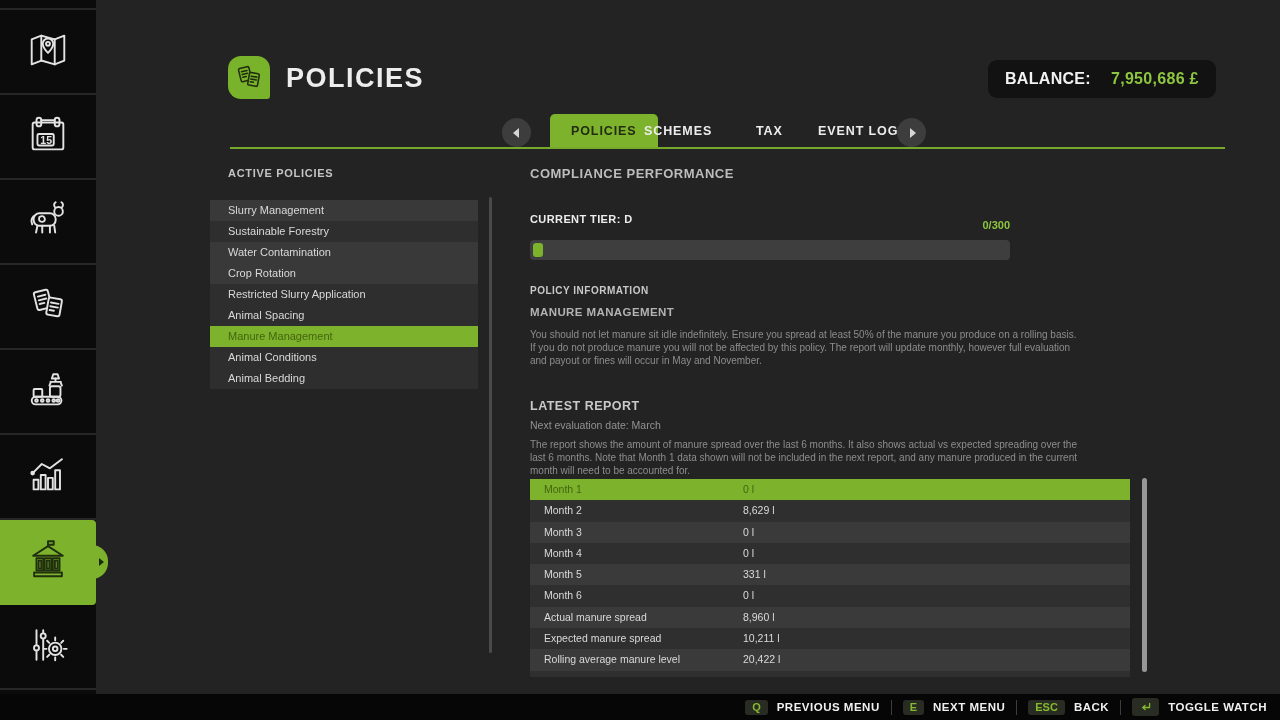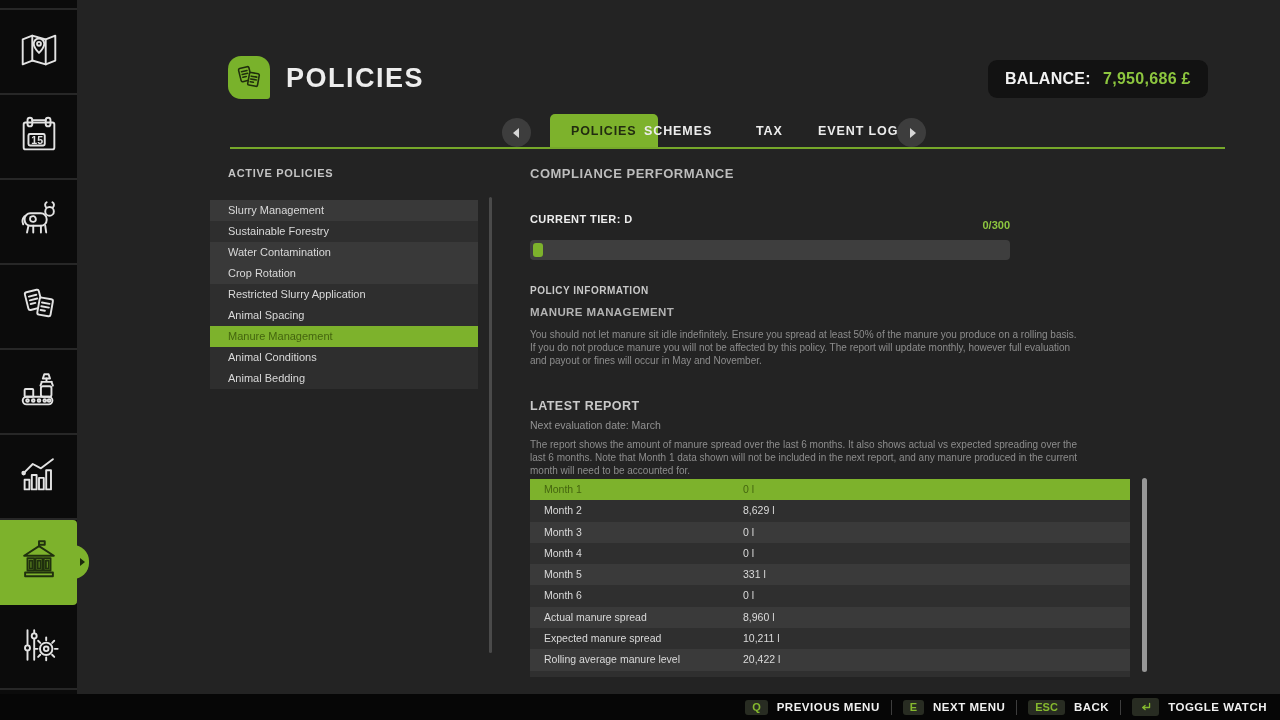--- a/index.html
+++ b/index.html
@@ -1,41 +1,41 @@
 <!DOCTYPE html>
 <html><head>
 <meta charset="utf-8">
 <style>
   * { margin:0; padding:0; box-sizing:border-box; }
   html,body { width:1280px; height:720px; background:#000; }
   body { font-family:"Liberation Sans", sans-serif; }
   .screen { position:relative; width:1280px; height:720px; background:#232323; overflow:hidden; }
 
   
-  .sidebar { position:absolute; left:0; top:0; width:77px; height:694px; background:#0b0b0b; }
+  .sidebar { position:absolute; left:0; top:0; width:96px; height:694px; background:#0b0b0b; }
   .side-cell { position:relative; height:85px; border-bottom:2px solid #272727;
                display:flex; align-items:center; justify-content:center; cursor:pointer; }
   .side-cell.partial { height:10px; }
   .side-cell svg { width:46px; height:46px; stroke:#e3e3e3; fill:none; stroke-width:2; stroke-linecap:round; stroke-linejoin:round; }
   .side-cell.active { background:#7db22c; border-bottom-color:#7db22c; border-radius:0 4px 4px 0; }
   .side-cell.active svg { stroke:#20300e; }
   .bump { position:absolute; right:-12px; top:50%; transform:translateY(-50%);
           width:16px; height:34px; background:#7db22c; border-radius:0 17px 17px 0;
           display:flex; align-items:center; justify-content:center; }
   .bump-arrow { width:0; height:0; border-top:4px solid transparent; border-bottom:4px solid transparent;
                 border-left:5px solid #1c2a0c; margin-left:2px; }
 
   
   .title-badge { position:absolute; left:228px; top:56px; width:42px; height:43px; background:#79b22b;
                  border-radius:13px 13px 3px 13px; display:flex; align-items:center; justify-content:center; }
   .title-badge svg { width:34px; height:34px; stroke:#1f2d0d; fill:none; stroke-width:2.2; stroke-linecap:round; stroke-linejoin:round; }
   .page-title { position:absolute; left:286px; top:63px; font-size:27px; font-weight:bold;
                 letter-spacing:1.5px; color:#ededed; }
   .balance { position:absolute; left:988px; top:60px; height:38px; background:#121212; border-radius:9px;
-             display:flex; align-items:center; padding:0 17px; gap:12px; font-size:16px; font-weight:bold; }
+             display:flex; align-items:center; padding:0 17px; gap:20px; font-size:16px; font-weight:bold; }
   .balance .lbl { color:#f2f2f2; letter-spacing:0.3px; }
   .balance .val { color:#8dc63f; letter-spacing:0.3px; }
 
   
   .tab-arrow { position:absolute; top:118px; width:29px; height:29px; border-radius:50%; background:#3d3d3d;
                border:none; display:flex; align-items:center; justify-content:center; cursor:pointer; }
   .tab-arrow.prev { left:502px; } .tab-arrow.next { left:897px; }
   .tri { width:0; height:0; border-top:5px solid transparent; border-bottom:5px solid transparent; }
   .tri-left  { border-right:6px solid #d6d6d6; margin-right:2px; }
   .tri-right { border-left:6px solid #d6d6d6; margin-left:2px; }

